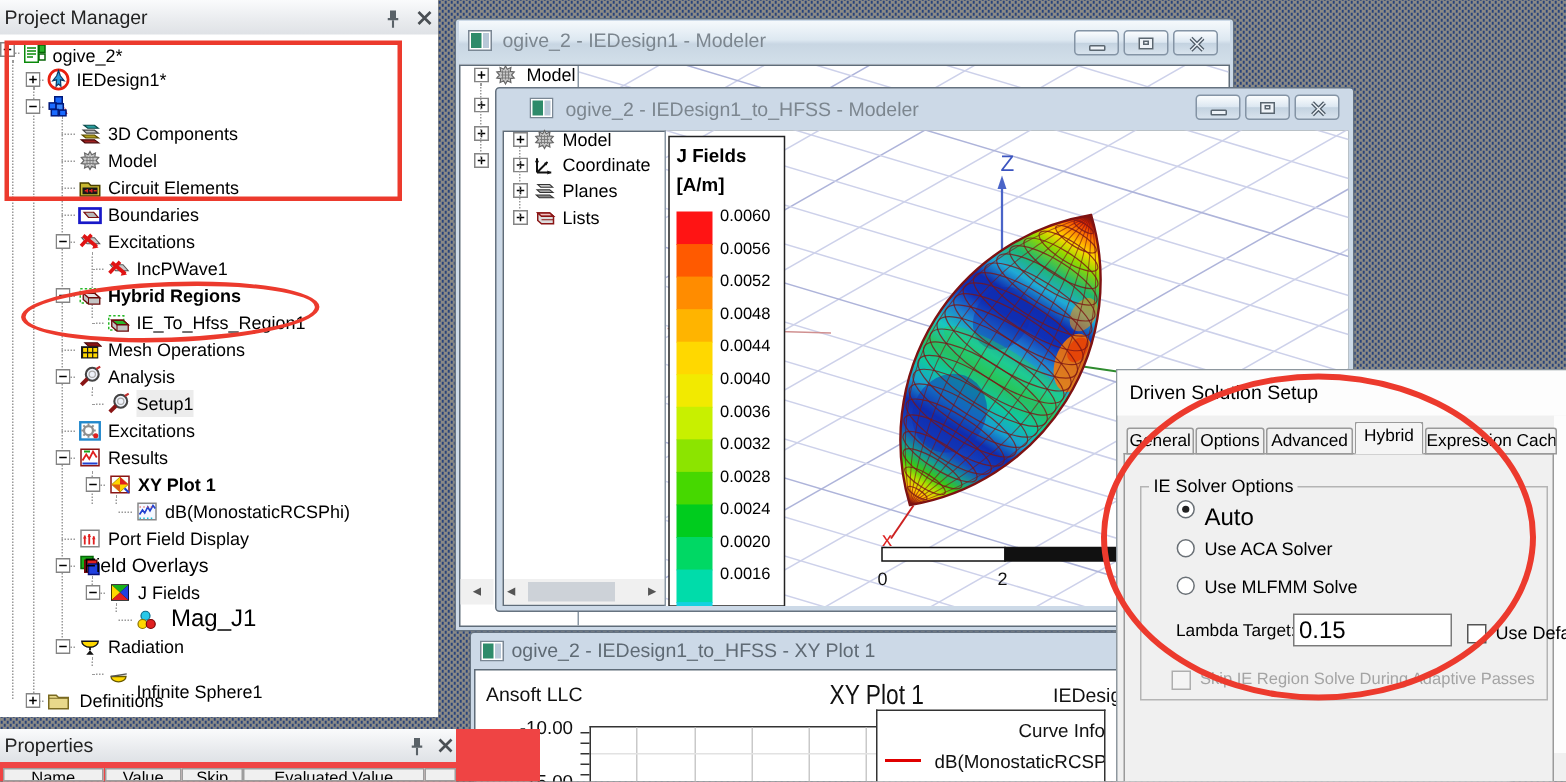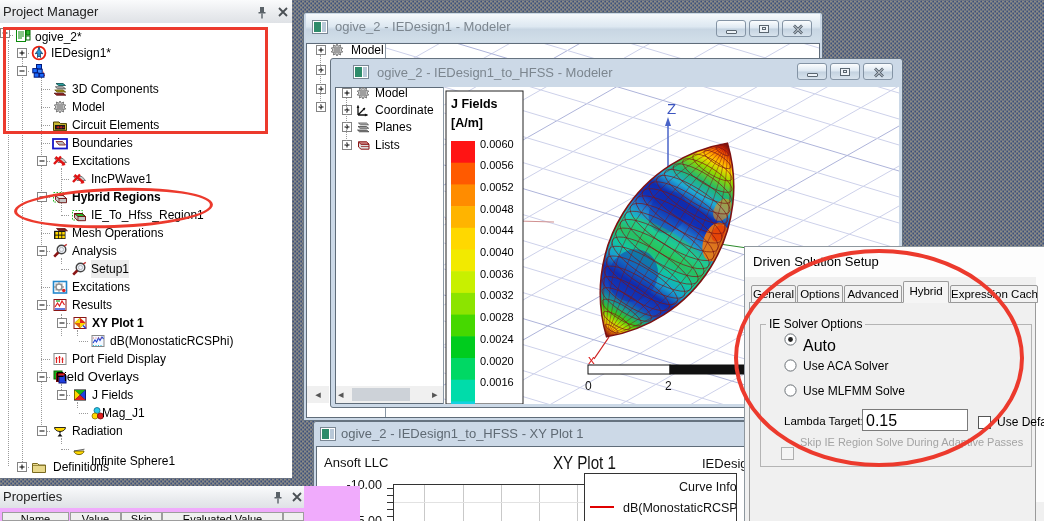--- a/index.html
+++ b/index.html
@@ -371,21 +371,21 @@
 <svg class="abs" style="left:784px;top:384px" width="13" height="13" viewBox="0 0 13 13">
     <circle cx="6.5" cy="6.5" r="5.6" fill="#fff" stroke="#6a7076"></circle>
   </svg>
 <div class="txt" style="left:803px;top:384px;font-size:12px">Use MLFMM Solve</div>
 <div class="txt" style="left:784px;top:415px;font-size:11.5px">Lambda Target:</div>
 <div class="abs" style="left:862px;top:409px;width:106px;height:22px;background:#fff;border:1px solid #7a7a7a"></div>
 <div class="txt" style="left:866px;top:412px;font-size:16px">0.15</div>
 <div class="abs" style="left:978px;top:416px;width:13px;height:13px;background:#fff;border:1px solid #555"></div>
 <div class="txt" style="left:997px;top:415px;font-size:12px">Use Defaul</div>
 <div class="abs" style="left:781px;top:447px;width:13px;height:13px;background:#f4f4f4;border:1px solid #aeaeae"></div>
-<div class="txt" style="left:800px;top:436px;font-size:11px;color:#a4a4a4">Skip IE Region Solve During Adaptive Passes</div>
+<div class="txt" style="left:800px;top:447px;font-size:11px;color:#a4a4a4">Skip IE Region Solve During Adaptive Passes</div>
 
 <div class="abs" style="left:0;top:0;width:292px;height:478px;background:#fff">
   <div class="abs" style="left:0;top:0;width:292px;height:23px;background:linear-gradient(#fafbfc,#e9ebee 60%,#dfe2e6)"></div>
   <div class="txt" style="left:3px;top:4px;font-size:13px;color:#222">Project Manager</div>
   <svg style="position:absolute;left:256px;top:6px" width="12" height="14" viewBox="0 0 12 14">
 <path d="M4 1 h4 v5 h1.5 v1.5 h-7 V6 H4 z" fill="#5a6268"></path>
       <path d="M6 7.5 v5" stroke="#5a6268" stroke-width="1.4"></path>
     </svg>
   <svg style="position:absolute;left:277px;top:6px" width="12" height="12" viewBox="0 0 12 12">
 <path d="M2 2 L10 10 M10 2 L2 10" stroke="#4a4f54" stroke-width="1.8"></path>
@@ -601,21 +601,21 @@
       <path d="M13.5 3 L13.5 13 L8 8 Z" fill="#2040e0"></path>
       <path d="M2.5 13 L13.5 13 L8 8 Z" fill="#e02020"></path>
     </svg>
 <div style="position:absolute;left:92px;top:386px;height:18px;line-height:18px;font-size:12px;font-weight:normal;white-space:nowrap">J Fields</div>
 <div style="position:absolute;left:79px;top:413px;width:9px;height:1px;border-top:1px dotted #9a9a9a"></div>
 <svg style="position:absolute;left:90px;top:405px" width="16" height="16" viewBox="0 0 16 16">
       <circle cx="7" cy="5.5" r="3" fill="#28c8e8" stroke="#0a6a8a" stroke-width="0.8"></circle>
       <circle cx="5" cy="11" r="3" fill="#ffd800" stroke="#8a7000" stroke-width="0.8"></circle>
       <circle cx="10.5" cy="11" r="3" fill="#e02020" stroke="#770808" stroke-width="0.8"></circle>
     </svg>
-<div style="position:absolute;left:102px;top:404px;height:18px;line-height:18px;font-size:12px;font-weight:normal;white-space:nowrap">Mag_J1</div>
+<div style="position:absolute;left:114px;top:404px;height:18px;line-height:18px;font-size:16px;font-weight:normal;white-space:nowrap">Mag_J1</div>
 <div style="position:absolute;left:41px;top:431px;width:9px;height:1px;border-top:1px dotted #9a9a9a"></div>
 <svg style="position:absolute;left:37px;top:426px" width="10" height="10" viewBox="0 0 10 10">
       <rect x="0.5" y="0.5" width="9" height="9" fill="#fff" stroke="#848484"></rect>
       <path d="M2.5 5 h5" stroke="#000" stroke-width="1"></path>
     </svg>
 <svg style="position:absolute;left:52px;top:423px" width="16" height="16" viewBox="0 0 16 16">
       <path d="M2.5 4.5 h11 a5.5 4 0 0 1 -11 0 z" fill="#ffd800" stroke="#111" stroke-width="0.9"></path>
       <path d="M8 8.5 v2" stroke="#111" stroke-width="1.2"></path>
       <path d="M5.5 13.5 L8 10.5 L10.5 13.5 Z" fill="#111"></path>
     </svg>
@@ -635,21 +635,21 @@
       <path d="M1.5 4.5 h5 l1.5 1.5 h6.5 v7.5 h-13 z" fill="#e8d88a" stroke="#7a6a20"></path>
       <path d="M1.5 6.5 h13" stroke="#7a6a20" stroke-width="0.7"></path>
     </svg>
 <div style="position:absolute;left:53px;top:458px;height:18px;line-height:18px;font-size:12px;font-weight:normal;white-space:nowrap">Definitions</div>
 <svg style="position:absolute;left:0px;top:28px" width="10" height="10" viewBox="0 0 10 10">
       <rect x="0.5" y="0.5" width="9" height="9" fill="#fff" stroke="#848484"></rect>
       <path d="M2.5 5 h5" stroke="#000" stroke-width="1"></path>
     </svg>
 </div>
 
-<div class="abs" style="left:0;top:486px;width:360px;height:35px;background:#f0abfc">
+<div class="abs" style="left:0;top:486px;width:360px;height:35px;background:#ef4444">
   <div class="abs" style="left:0;top:0;width:304px;height:22px;background:linear-gradient(#fafbfc,#e9ebee 60%,#dfe2e6)"></div>
   <div class="txt" style="left:3px;top:3px;font-size:13px;color:#222">Properties</div>
   <svg style="position:absolute;left:272px;top:5px" width="12" height="14" viewBox="0 0 12 14">
 <path d="M4 1 h4 v5 h1.5 v1.5 h-7 V6 H4 z" fill="#5a6268"></path>
       <path d="M6 7.5 v5" stroke="#5a6268" stroke-width="1.4"></path>
     </svg>
   <svg style="position:absolute;left:291px;top:5px" width="12" height="12" viewBox="0 0 12 12">
 <path d="M2 2 L10 10 M10 2 L2 10" stroke="#4a4f54" stroke-width="1.8"></path>
     </svg>
   <div class="abs" style="left:2px;top:26px;width:67px;height:9px;background:#f0f0f0;border:1px solid #9d9d9d;font-size:11px;text-align:center;overflow:hidden;line-height:13px">Name</div>

